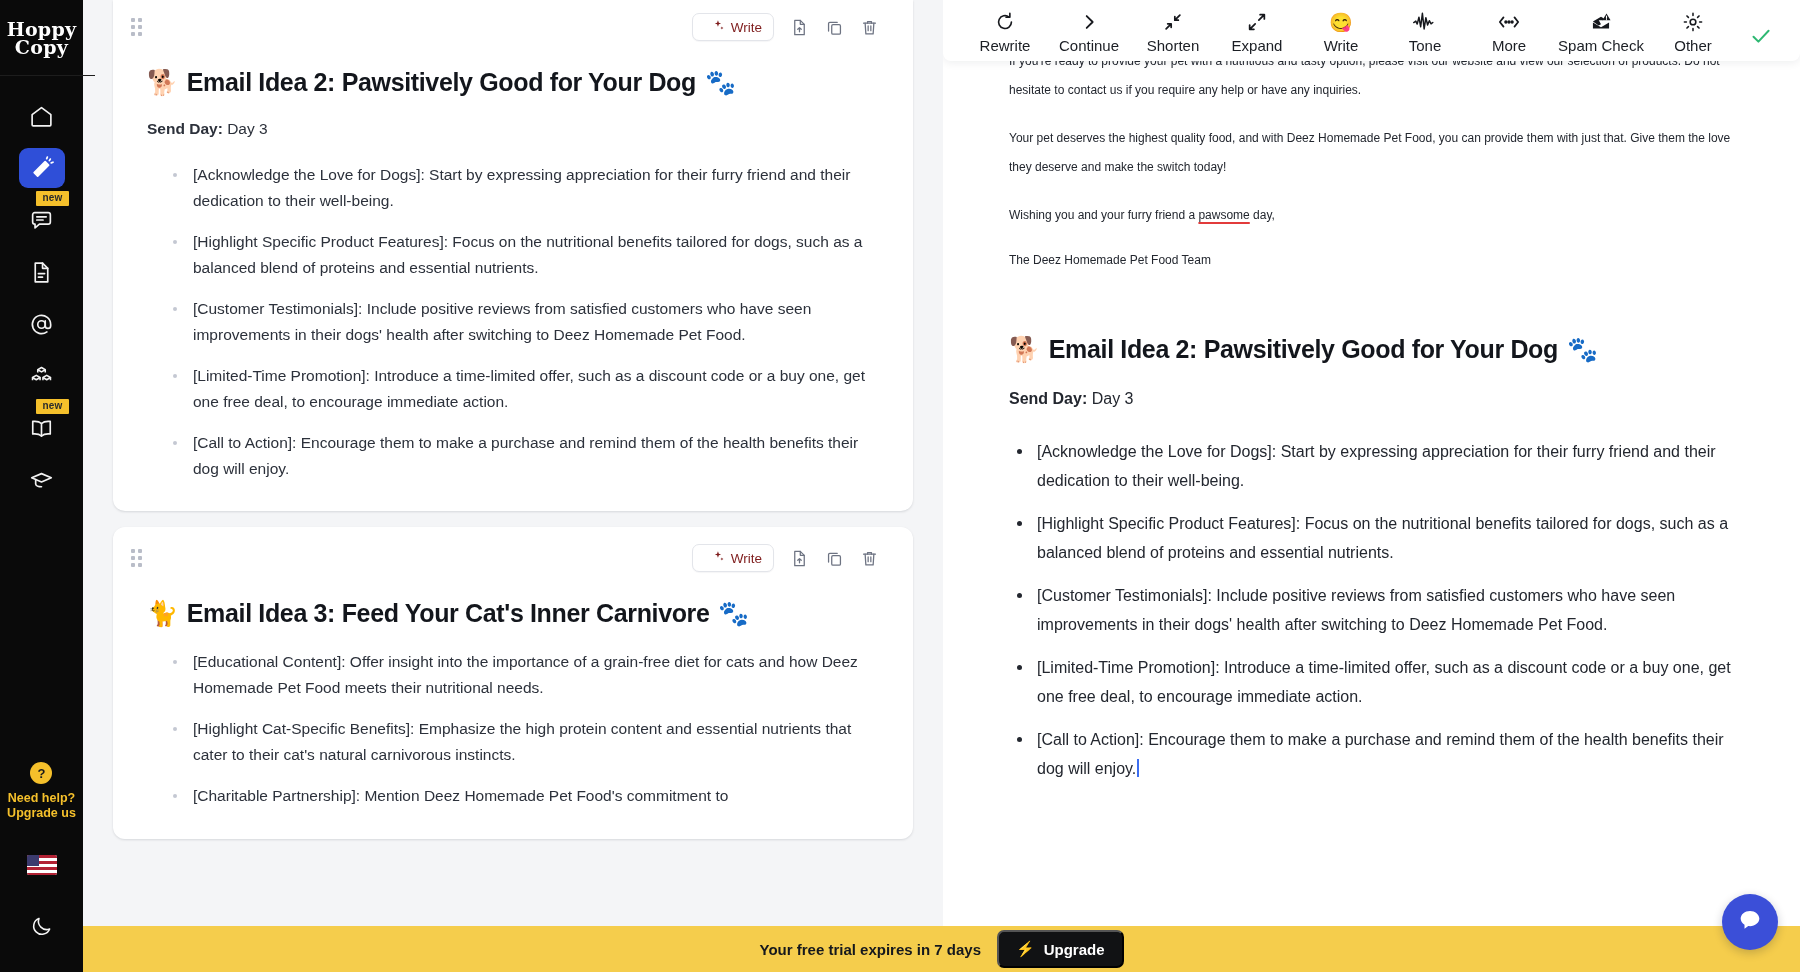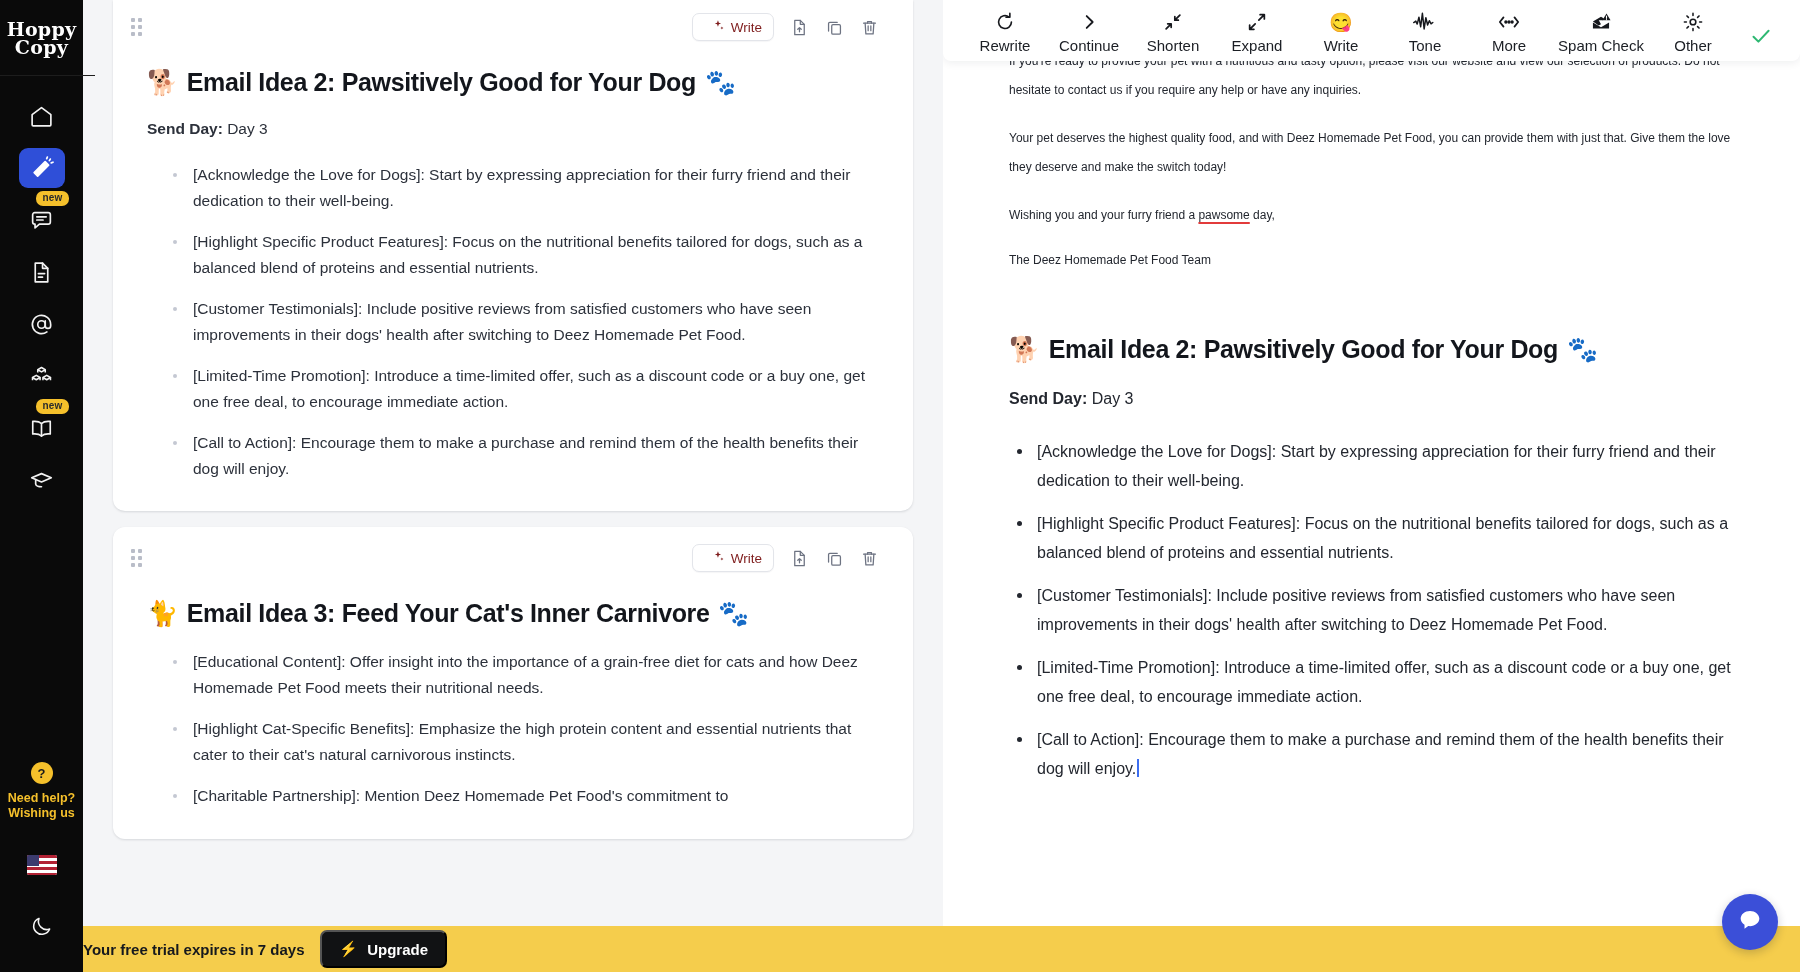--- a/index.html
+++ b/index.html
@@ -68,21 +68,21 @@
   .nav-item.active { background: #2f4fd8; }
   .nav-item svg { display: block; }
   .badge-new {
     position: absolute;
     top: -9px;
     right: -4px;
     background: #f5c02b;
     color: #2b2b2b;
     font-size: 10px;
     font-weight: 700;
-    border-radius: 7px;
+    border-radius: 1px;
     padding: 1px 6px 2px;
     line-height: 12px;
     letter-spacing: .2px;
   }
   .sidebar-bottom {
     margin-top: auto;
     width: 100%;
     display: flex;
     flex-direction: column;
     align-items: center;
@@ -323,21 +323,21 @@
   }
 
   
   .trial-bar {
     position: absolute;
     left: 83px; right: 0; bottom: 0;
     height: 46px;
     background: #f5cd4c;
     display: flex;
     align-items: center;
-    justify-content: flex-start;
+    justify-content: center;
     gap: 16px;
     z-index: 40;
   }
   .trial-text {
     font-size: 15px;
     font-weight: 700;
     color: #15181d;
   }
   .upgrade-btn {
     display: inline-flex;
@@ -453,21 +453,21 @@
               <path d="M6.4 11.2v4.2c0 1.4 2.5 2.6 5.6 2.6"></path>
             </svg>
         </span>
       </div>
     </nav>
 
     <div class="sidebar-bottom">
       <div class="help-block">
         <span class="help-icon">?</span>
         <span>Need help?</span>
-        <span>Wishing us</span>
+        <span>Upgrade us</span>
       </div>
       <div class="flag">
         <div class="stripes">
           <div class="stripe"></div>
             <div class="stripe w"></div>
             <div class="stripe"></div>
           <div class="stripe w"></div>
             <div class="stripe"></div>
             <div class="stripe w"></div>
           <div class="stripe"></div>

